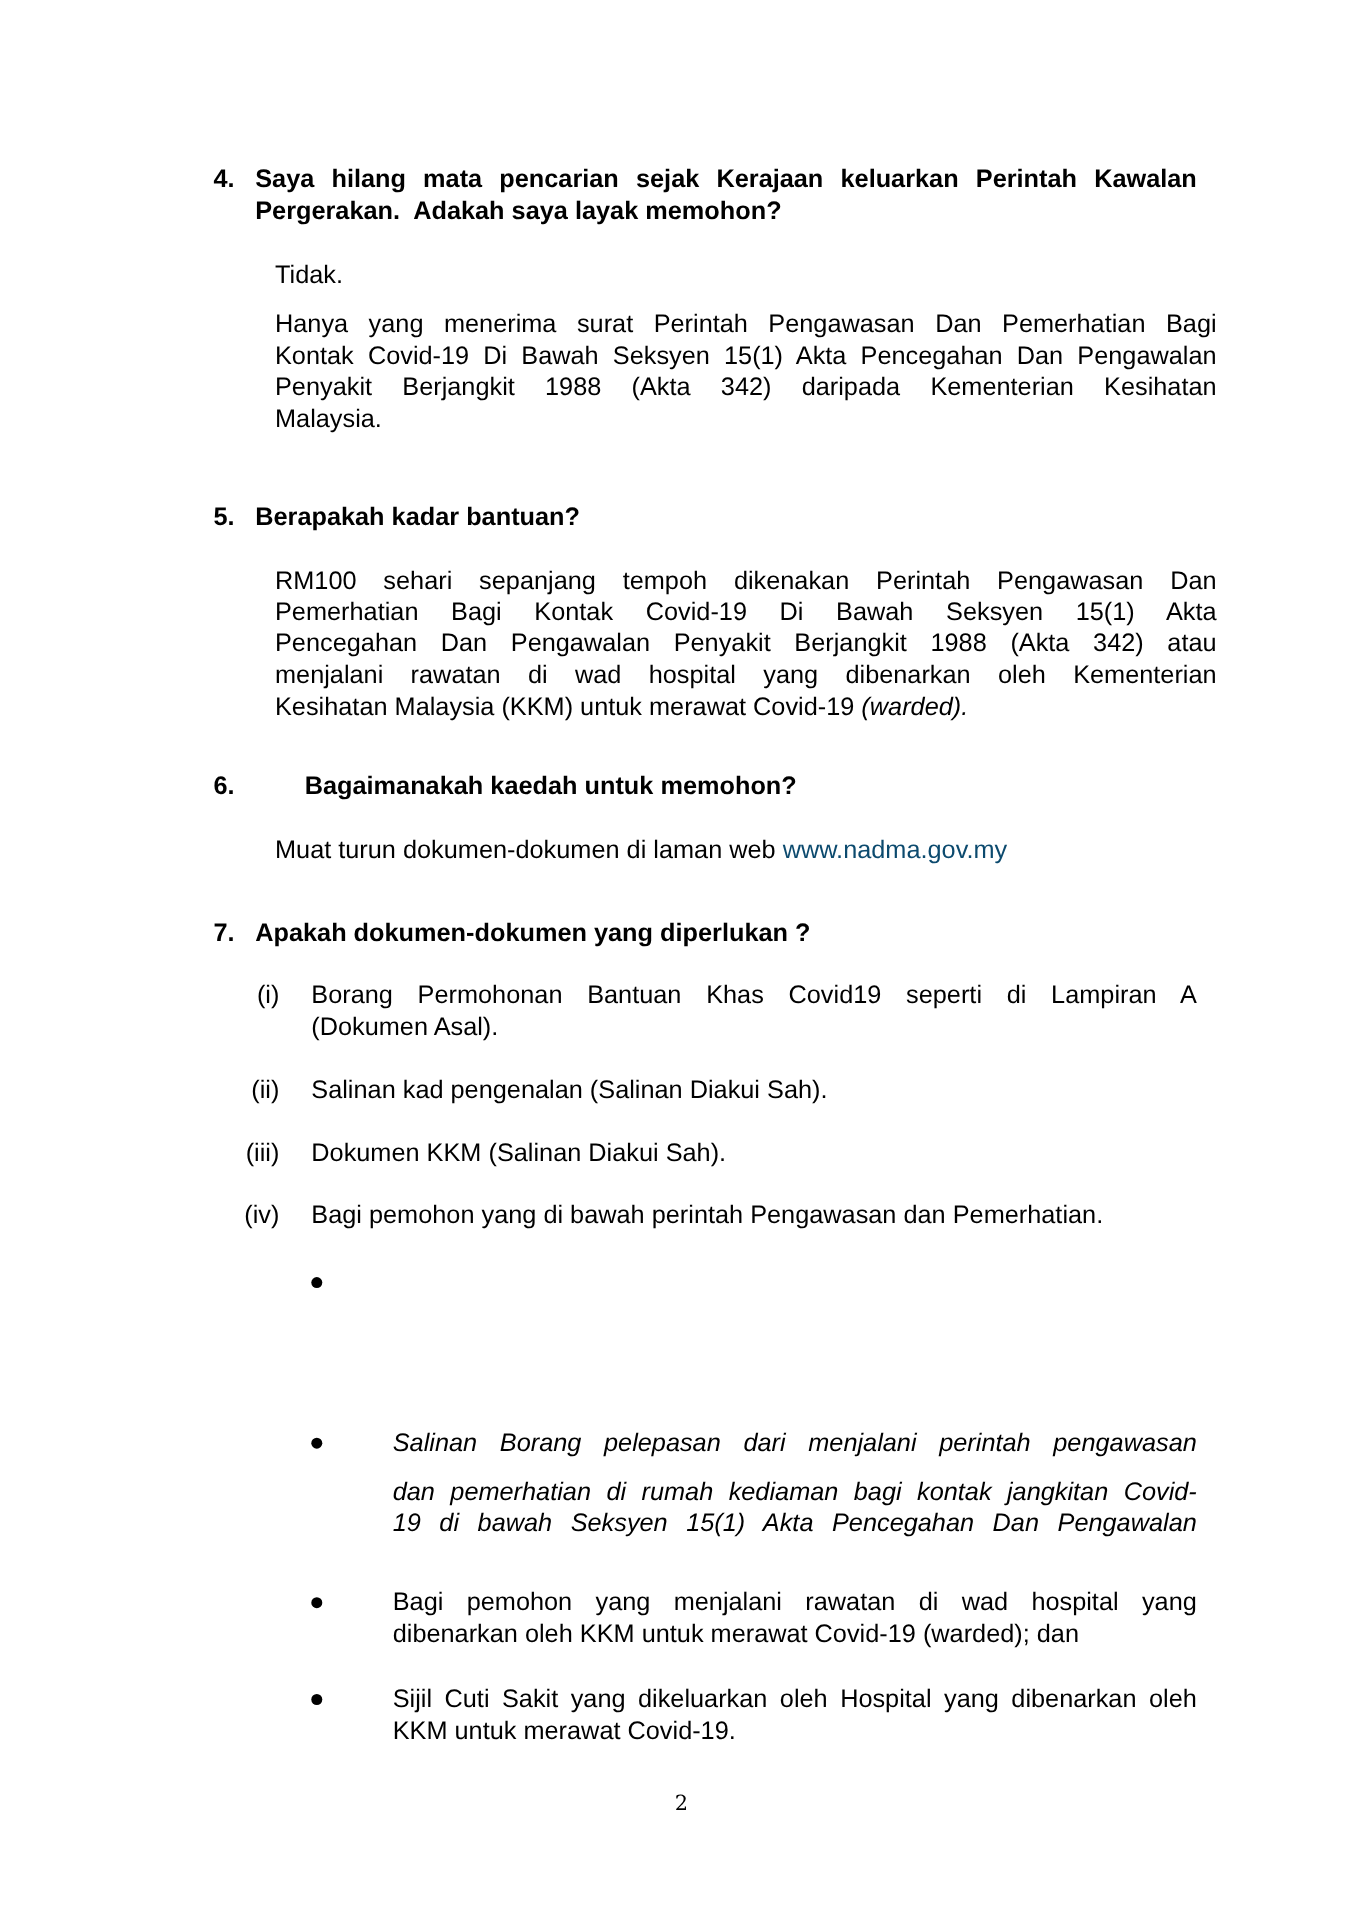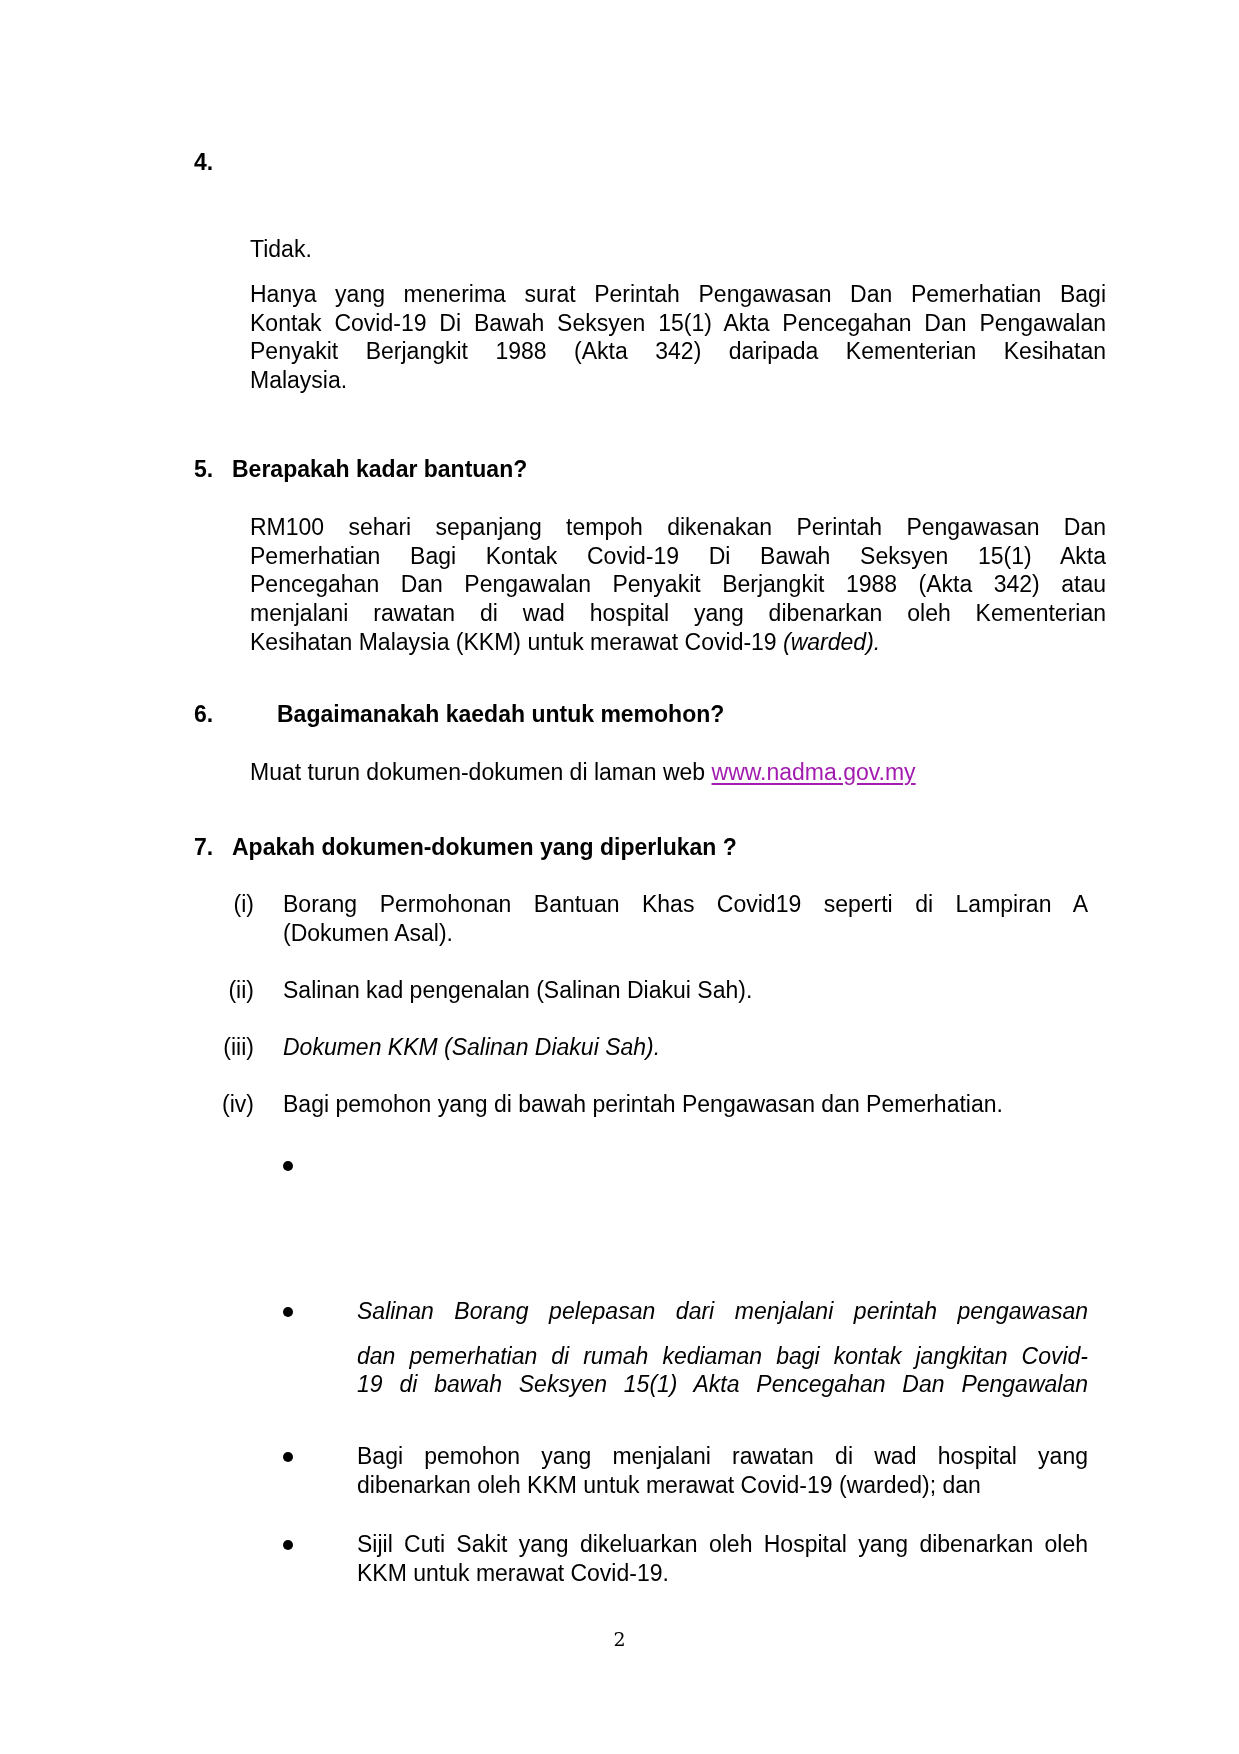--- a/index.html
+++ b/index.html
@@ -84,22 +84,21 @@
       background: #000000;
     }
     .bullet-text {
       position: absolute;
       left: 357px;
       width: 731px;
       font-size: 23px;
       line-height: 28.7px;
     }
     .link {
-      color: #a21caf;
-      text-decoration: underline;
+      color: #0c4a6e;
       text-underline-offset: 3px;
       cursor: pointer;
     }
     .ital {
       font-style: italic;
     }
     .page-number {
       position: absolute;
       left: 0;
       width: 1239px;
@@ -109,20 +108,24 @@
       font-size: 19px;
       line-height: 24px;
     }
   </style>
 </head>
 <body>
 
 <div class="page">
 
   <div class="q-num" style="top:148px;">4.</div>
+  <div class="q-head" style="top:148px;">
+    <span class="line" style="white-space: nowrap; text-align: justify; text-align-last: justify;">Saya hilang mata pencarian sejak Kerajaan keluarkan Perintah Kawalan</span>
+    <span class="line last" style="white-space: pre;">Pergerakan.  Adakah saya layak memohon?</span>
+  </div>
   <div class="para" style="top:235px;">Tidak.</div>
   <div class="para" style="top:280px;">
     <span class="line" style="white-space: nowrap; text-align: justify; text-align-last: justify;">Hanya yang menerima surat Perintah Pengawasan Dan Pemerhatian Bagi</span>
     <span class="line" style="white-space: nowrap; text-align: justify; text-align-last: justify;">Kontak Covid-19 Di Bawah Seksyen 15(1) Akta Pencegahan Dan Pengawalan</span>
     <span class="line" style="white-space: nowrap; text-align: justify; text-align-last: justify;">Penyakit  Berjangkit 1988 (Akta 342) daripada Kementerian Kesihatan</span>
     <span class="line last" style="white-space: pre;">Malaysia.</span>
   </div>
 
   <div class="q-num" style="top:455px;">5.</div>
   <div class="q-head" style="top:455px;">
@@ -155,21 +158,21 @@
     <span class="line last" style="white-space: pre;">(Dokumen Asal).</span>
   </div>
 
   <div class="roman" style="top:976px;">(ii)</div>
   <div class="item" style="top:976px;">
     <span class="line last" style="white-space: pre;">Salinan kad pengenalan (Salinan Diakui Sah).</span>
   </div>
 
   <div class="roman" style="top:1033px;">(iii)</div>
   <div class="item" style="top:1033px;">
-    <span class="line last" style="white-space: pre; font-style: italic;">Dokumen KKM (Salinan Diakui Sah).</span>
+    <span class="line last" style="white-space: pre;">Dokumen KKM (Salinan Diakui Sah).</span>
   </div>
 
   <div class="roman" style="top:1090px;">(iv)</div>
   <div class="item" style="top:1090px;">
     <span class="line last" style="white-space: pre;">Bagi pemohon yang di bawah perintah Pengawasan dan Pemerhatian.</span>
   </div>
 
   <div class="bullet" style="top:1161px;"></div>
 
   <div class="bullet" style="top:1307px;"></div>

